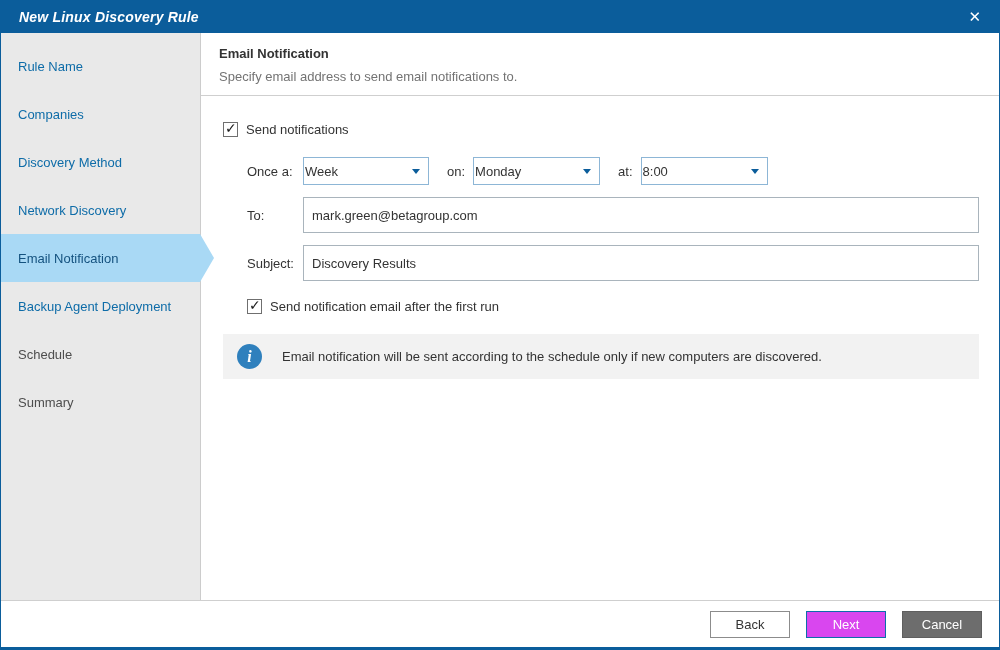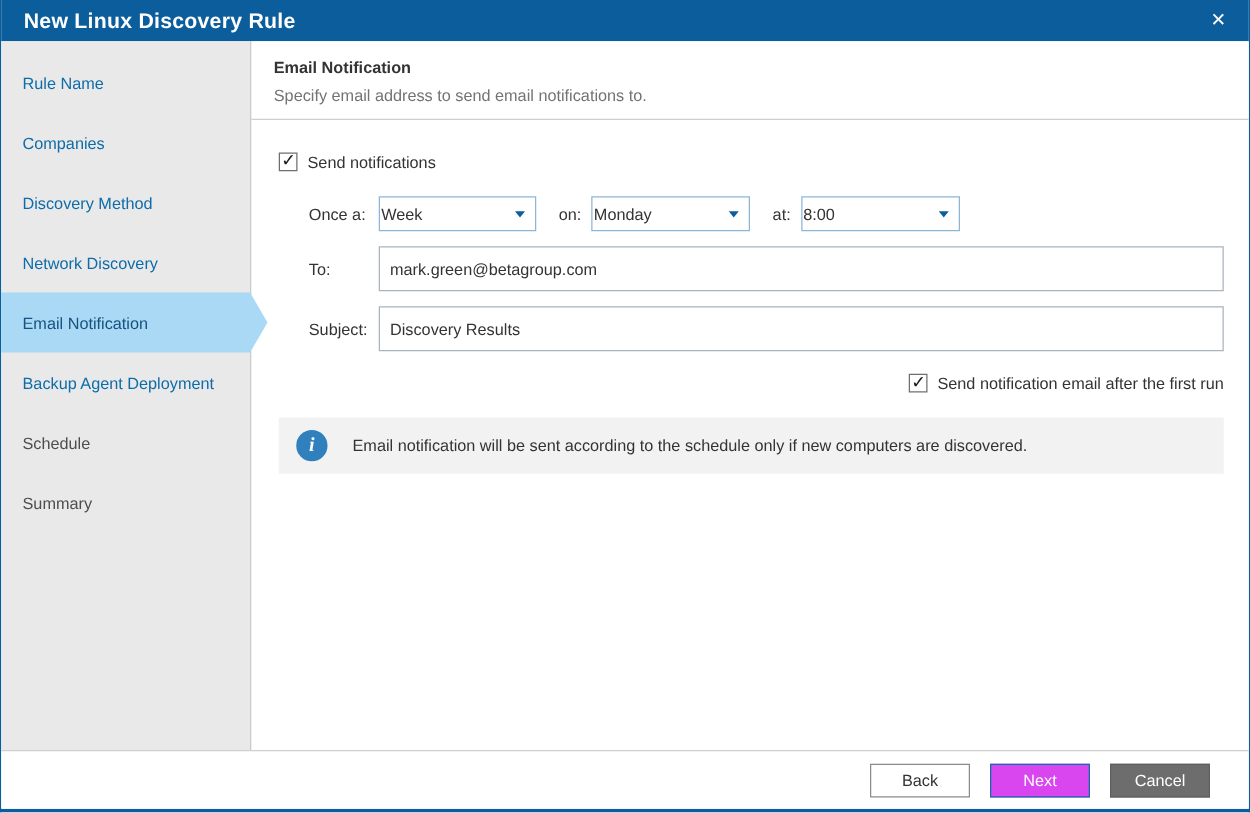--- a/index.html
+++ b/index.html
@@ -15,21 +15,21 @@
     border-bottom:3px solid #0b5d9b;
     display:flex; flex-direction:column;
     background:#fff;
   }
   
   .titlebar {
     height:33px; background:#0b5d9b; color:#fff;
     display:flex; align-items:center;
     padding:0 14px 0 18px; flex:0 0 auto;
   }
-  .titlebar .title { font-size:17px; font-weight:bold; letter-spacing:.2px; }
+  .titlebar .title { font-size:14px; font-weight:bold; letter-spacing:.2px;font-style:italic; }
   .titlebar .close {
     margin-left:auto; font-size:15px; cursor:pointer; line-height:1;
     padding:2px 4px;
   }
   
   .middle { flex:1 1 auto; display:flex; min-height:0; }
   .sidebar {
     width:200px; flex:0 0 200px; background:#e9e9e9;
     border-right:1px solid #cccccc; padding-top:9px;
     position:relative; z-index:2;
@@ -55,21 +55,21 @@
     border-bottom:1px solid #cfcfcf;
   }
   .page-header .h1 { font-size:13px; font-weight:bold; color:#333; }
   .page-header .sub { font-size:13px; color:#737373; margin-top:8px; }
   
   .form { padding:26px 20px 0 22px; font-size:13px; color:#333; }
   .row { display:flex; align-items:center; }
   .row.cb { margin-bottom:20px; }
   .row.sched { margin-bottom:12px; }
   .row.text { margin-bottom:12px; }
-  .row.cb2 { margin-bottom:20px; margin-top:18px;justify-content:flex-end; }
+  .row.cb2 { margin-bottom:20px; margin-top:18px; }
   .checkbox {
     width:15px; height:15px; background:#fff;
     border:1px solid #6f6f6f; display:inline-flex;
     align-items:center; justify-content:center;
     margin-right:8px; cursor:pointer; flex:0 0 auto;
     position:relative;
   }
   .checkbox.checked::after {
     content:"\2713"; font-size:14px; font-weight:bold; color:#1a1a1a;
     position:absolute; top:-3px; left:1px;
@@ -112,21 +112,21 @@
     display:flex; align-items:center; justify-content:center;
     font-family:"Liberation Serif","DejaVu Serif",serif;
     font-style:italic; font-weight:bold; font-size:16px;
     margin-right:20px;
   }
   .info-text { font-size:13px; color:#333; }
   
   .footer {
     flex:0 0 47px; border-top:1px solid #cfcfcf; background:#fff;
     display:flex; align-items:center; justify-content:flex-end;
-    padding-right:31px; gap:16px;
+    padding-right:17px; gap:16px;
   }
   .btn {
     width:80px; height:27px; font-size:13px;
     font-family:"Liberation Sans","DejaVu Sans",sans-serif;
     display:flex; align-items:center; justify-content:center;
     cursor:pointer; user-select:none;
   }
   .btn-back { background:#fff; border:1px solid #8c8c8c; color:#333; }
   .btn-next { background:#d946ef; border:1px solid #0d6cab; color:#fff; }
   .btn-cancel { background:#6d6d6d; border:1px solid #5f5f5f; color:#fff; }

